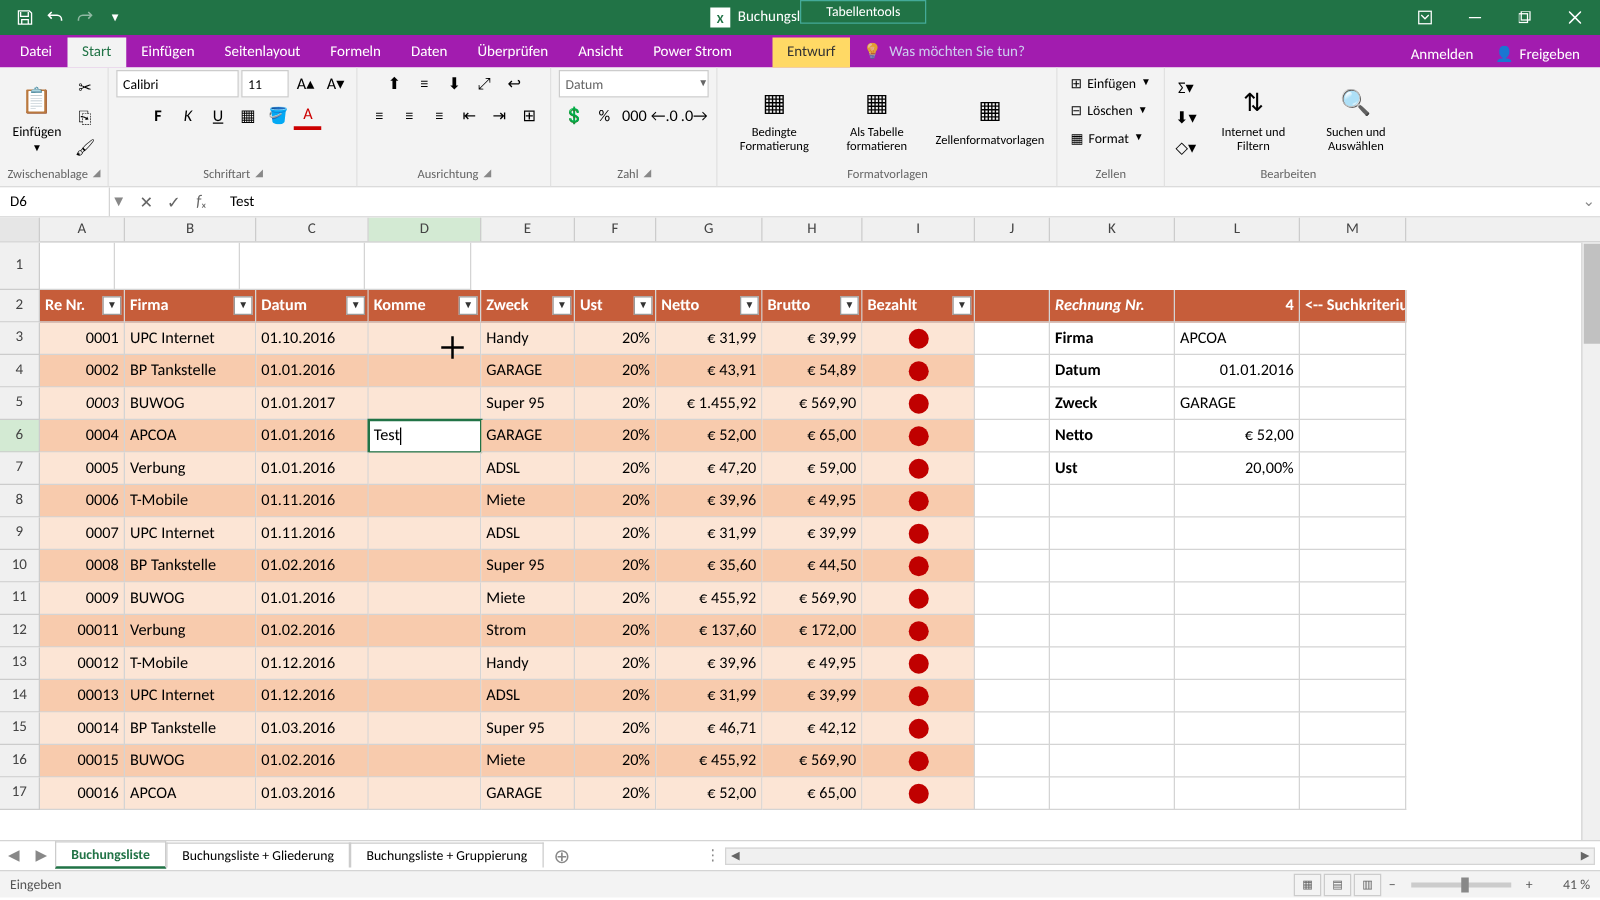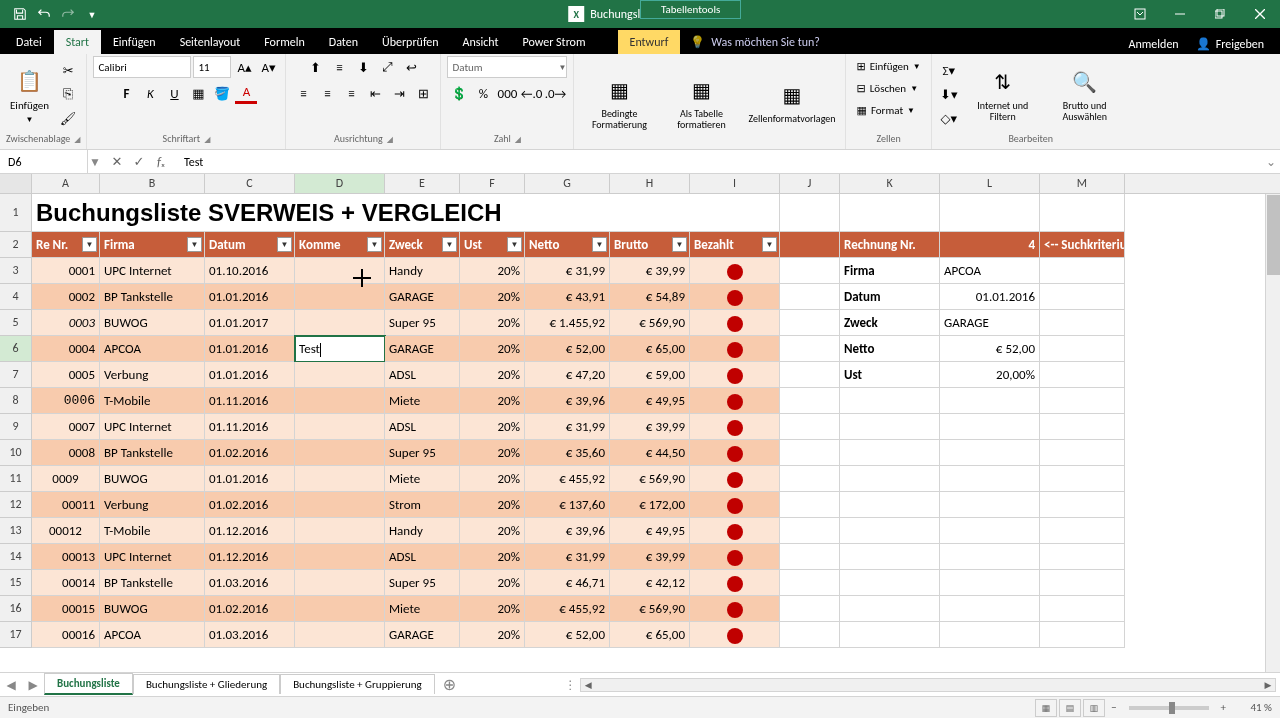--- a/index.html
+++ b/index.html
@@ -8,21 +8,21 @@
 
 .titlebar { background: #217346; height: 28px; display: flex; align-items: center; color: #fff; position: relative; }
 .qat { display: flex; align-items: center; gap: 0; padding-left: 8px; }
 .qat-btn { width: 24px; height: 24px; display: flex; align-items: center; justify-content: center; color: #fff; cursor: pointer; }
 .title-center { position: absolute; left: 50%; transform: translateX(-50%); display: flex; align-items: center; gap: 6px; }
 .excel-icon { width: 16px; height: 16px; background: #fff; color: #217346; display: flex; align-items: center; justify-content: center; font-weight: bold; font-size: 10px; }
 .wincontrols { position: absolute; right: 0; display: flex; }
 .winbtn { width: 40px; height: 28px; display: flex; align-items: center; justify-content: center; cursor: pointer; }
 
 
-.ribbon-tabs { background: #000000; height: 26px; display: flex; align-items: flex-end; padding-left: 4px; }
+.ribbon-tabs { background: #a21caf; height: 26px; display: flex; align-items: flex-end; padding-left: 4px; }
 .rtab { padding: 5px 12px; color: #fff; font-size: 12px; cursor: pointer; }
 .rtab.active { background: #f3f3f3; color: #217346; }
 .rtab.file { color: #fff; }
 .tellme { color: #cce; padding: 5px 10px; display: flex; align-items: center; gap: 6px; font-size: 12px; }
 .tellme-icon { opacity: .7; }
 .ribbon-right { margin-left: auto; display: flex; align-items: center; color: #fff; gap: 10px; padding-right: 8px; }
 .share-btn { display: flex; align-items: center; gap: 4px; padding: 3px 8px; }
 
 
 .ribbon { background: #f3f3f3; height: 96px; border-bottom: 1px solid #d4d4d4; display: flex; }
@@ -273,20 +273,23 @@
         </div>
       <div class="bigbtn">
           <div class="bigbtn-icon">▦</div>
           <span style="max-width:70px;text-align:center;font-size:10px;line-height:1.1">Als Tabelle formatieren</span>
         </div>
       <div class="bigbtn">
           <div class="bigbtn-icon">▦</div>
           <span style="max-width:110px;text-align:center;font-size:10px;line-height:1.1">Zellenformatvorlagen</span>
         </div>
     </div>
+    <div class="rgroup-label">
+        <span>Formatvorlagen</span>
+      </div>
   </div>
   <div class="rgroup">
     <div class="rgroup-body col" style="align-items:flex-start">
       <div class="cellsbtn">
           <span>⊞</span>
           <span>Einfügen</span>
           <span style="font-size:8px">▼</span>
         </div>
       <div class="cellsbtn">
           <span>⊟</span>
@@ -309,21 +312,21 @@
         <div class="smallbtn">Σ▾</div>
         <div class="smallbtn">⬇▾</div>
         <div class="smallbtn">◇▾</div>
       </div>
       <div class="bigbtn">
           <div class="bigbtn-icon">⇅</div>
           <span style="max-width:70px;text-align:center;font-size:10px;line-height:1.1">Internet und Filtern</span>
         </div>
       <div class="bigbtn">
           <div class="bigbtn-icon">🔍</div>
-          <span style="max-width:70px;text-align:center;font-size:10px;line-height:1.1">Brutto und Auswählen</span>
+          <span style="max-width:70px;text-align:center;font-size:10px;line-height:1.1">Suchen und Auswählen</span>
         </div>
     </div>
     <div class="rgroup-label">
         <span>Bearbeiten</span>
       </div>
   </div>
 </div>
 
 <div class="fbar-row">
   <div class="namebox">
@@ -352,39 +355,38 @@
       <div class="colhead" style="width: 80px;">H</div>
       <div class="colhead" style="width: 90px;">I</div>
       <div class="colhead" style="width: 60px;">J</div>
       <div class="colhead" style="width: 100px;">K</div>
       <div class="colhead" style="width: 100px;">L</div>
       <div class="colhead" style="width: 85px;">M</div>
     </div>
   <div class="grid-body" id="gridbody">
       <div class="grow grow1">
         <div class="rowhead">1</div>
-        <div class="cell title-cell" style="width: 748px;">Buchungsliste SVERWEIS + VERGLEICH</div>
         <div class="cell " style="width: 60px;"></div>
         <div class="cell " style="width: 100px;"></div>
         <div class="cell " style="width: 100px;"></div>
         <div class="cell " style="width: 85px;"></div>
       </div>
       <div class="grow hdr-row">
         <div class="rowhead">2</div>
         <div class="cell " style="width: 68px;">Re Nr.<div class="filter-dd">▼</div></div>
         <div class="cell " style="width: 105px;">Firma<div class="filter-dd">▼</div></div>
         <div class="cell " style="width: 90px;">Datum<div class="filter-dd">▼</div></div>
         <div class="cell " style="width: 90px;">Komme<div class="filter-dd">▼</div></div>
         <div class="cell " style="width: 75px;">Zweck<div class="filter-dd">▼</div></div>
         <div class="cell " style="width: 65px;">Ust<div class="filter-dd">▼</div></div>
         <div class="cell " style="width: 85px;">Netto<div class="filter-dd">▼</div></div>
         <div class="cell " style="width: 80px;">Brutto<div class="filter-dd">▼</div></div>
         <div class="cell " style="width: 90px;">Bezahlt<div class="filter-dd">▼</div></div>
         <div class="cell " style="width: 60px;"></div>
-        <div class="cell " style="width: 100px;">Rechnung Nr.</div>
+        <div class="cell " style="width: 100px; font-style: italic;">Rechnung Nr.</div>
         <div class="cell r" style="width: 100px;">4</div>
         <div class="cell " style="width: 85px;">&lt;-- Suchkriterium</div>
       </div>
       <div class="grow ">
         <div class="rowhead">3</div>
         <div class="cell band1 r" style="width: 68px;">0001</div>
         <div class="cell band1" style="width: 105px;">UPC Internet</div>
         <div class="cell band1" style="width: 90px;">01.10.2016</div>
         <div class="cell band1" style="width: 90px;"></div>
         <div class="cell band1" style="width: 75px;">Handy</div>
@@ -456,21 +458,21 @@
         <div class="cell band1 r" style="width: 85px;">€        47,20</div>
         <div class="cell band1 r" style="width: 80px;">€ 59,00</div>
         <div class="cell band1 c" style="width: 90px;"><span class="dot"></span></div>
         <div class="cell " style="width: 60px;"></div>
         <div class="cell side-label" style="width: 100px;">Ust</div>
         <div class="cell r" style="width: 100px;">20,00%</div>
         <div class="cell " style="width: 85px;"></div>
       </div>
       <div class="grow ">
         <div class="rowhead">8</div>
-        <div class="cell band2 r" style="width: 68px; font-family: Liberation Mono, monospace;">0006</div>
+        <div class="cell band2 r" style="width: 68px;">0006</div>
         <div class="cell band2" style="width: 105px;">T-Mobile</div>
         <div class="cell band2" style="width: 90px;">01.11.2016</div>
         <div class="cell band2" style="width: 90px;"></div>
         <div class="cell band2" style="width: 75px;">Miete</div>
         <div class="cell band2 r" style="width: 65px;">20%</div>
         <div class="cell band2 r" style="width: 85px;">€        39,96</div>
         <div class="cell band2 r" style="width: 80px;">€ 49,95</div>
         <div class="cell band2 c" style="width: 90px;"><span class="dot"></span></div>
         <div class="cell " style="width: 60px;"></div>
         <div class="cell " style="width: 100px;"></div>
@@ -504,21 +506,21 @@
         <div class="cell band2 r" style="width: 85px;">€        35,60</div>
         <div class="cell band2 r" style="width: 80px;">€ 44,50</div>
         <div class="cell band2 c" style="width: 90px;"><span class="dot"></span></div>
         <div class="cell " style="width: 60px;"></div>
         <div class="cell " style="width: 100px;"></div>
         <div class="cell " style="width: 100px;"></div>
         <div class="cell " style="width: 85px;"></div>
       </div>
       <div class="grow ">
         <div class="rowhead">11</div>
-        <div class="cell band1 r" style="width: 68px; text-align: center;">0009</div>
+        <div class="cell band1 r" style="width: 68px;">0009</div>
         <div class="cell band1" style="width: 105px;">BUWOG</div>
         <div class="cell band1" style="width: 90px;">01.01.2016</div>
         <div class="cell band1" style="width: 90px;"></div>
         <div class="cell band1" style="width: 75px;">Miete</div>
         <div class="cell band1 r" style="width: 65px;">20%</div>
         <div class="cell band1 r" style="width: 85px;">€      455,92</div>
         <div class="cell band1 r" style="width: 80px;">€ 569,90</div>
         <div class="cell band1 c" style="width: 90px;"><span class="dot"></span></div>
         <div class="cell " style="width: 60px;"></div>
         <div class="cell " style="width: 100px;"></div>
@@ -536,21 +538,21 @@
         <div class="cell band2 r" style="width: 85px;">€      137,60</div>
         <div class="cell band2 r" style="width: 80px;">€ 172,00</div>
         <div class="cell band2 c" style="width: 90px;"><span class="dot"></span></div>
         <div class="cell " style="width: 60px;"></div>
         <div class="cell " style="width: 100px;"></div>
         <div class="cell " style="width: 100px;"></div>
         <div class="cell " style="width: 85px;"></div>
       </div>
       <div class="grow ">
         <div class="rowhead">13</div>
-        <div class="cell band1 r" style="width: 68px; text-align: center;">00012</div>
+        <div class="cell band1 r" style="width: 68px;">00012</div>
         <div class="cell band1" style="width: 105px;">T-Mobile</div>
         <div class="cell band1" style="width: 90px;">01.12.2016</div>
         <div class="cell band1" style="width: 90px;"></div>
         <div class="cell band1" style="width: 75px;">Handy</div>
         <div class="cell band1 r" style="width: 65px;">20%</div>
         <div class="cell band1 r" style="width: 85px;">€        39,96</div>
         <div class="cell band1 r" style="width: 80px;">€ 49,95</div>
         <div class="cell band1 c" style="width: 90px;"><span class="dot"></span></div>
         <div class="cell " style="width: 60px;"></div>
         <div class="cell " style="width: 100px;"></div>

